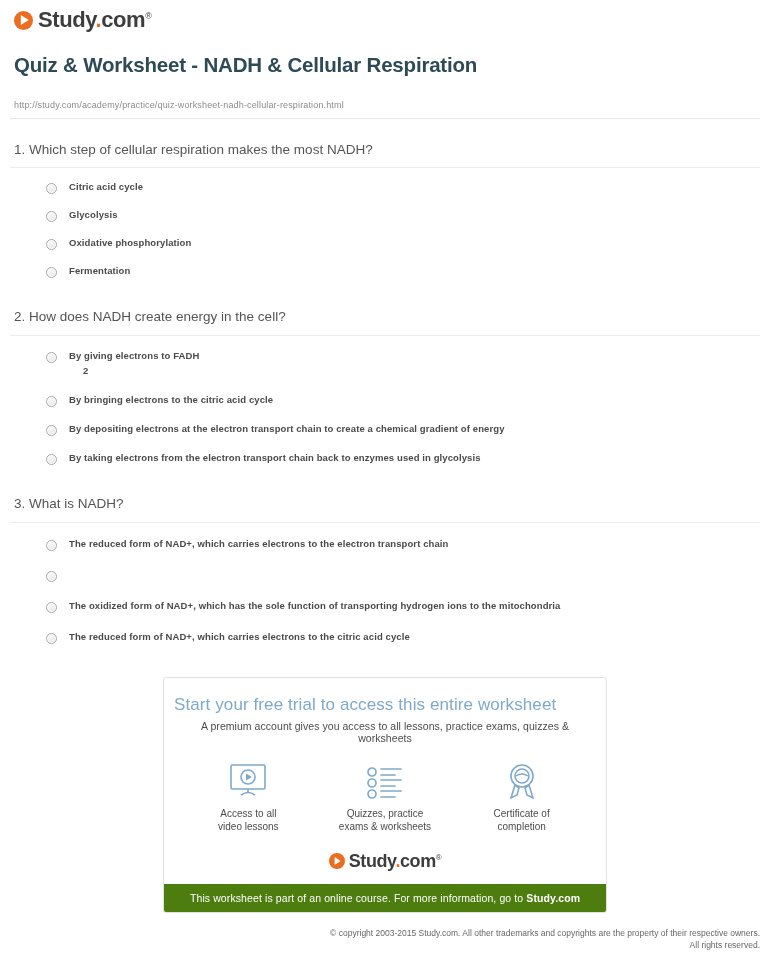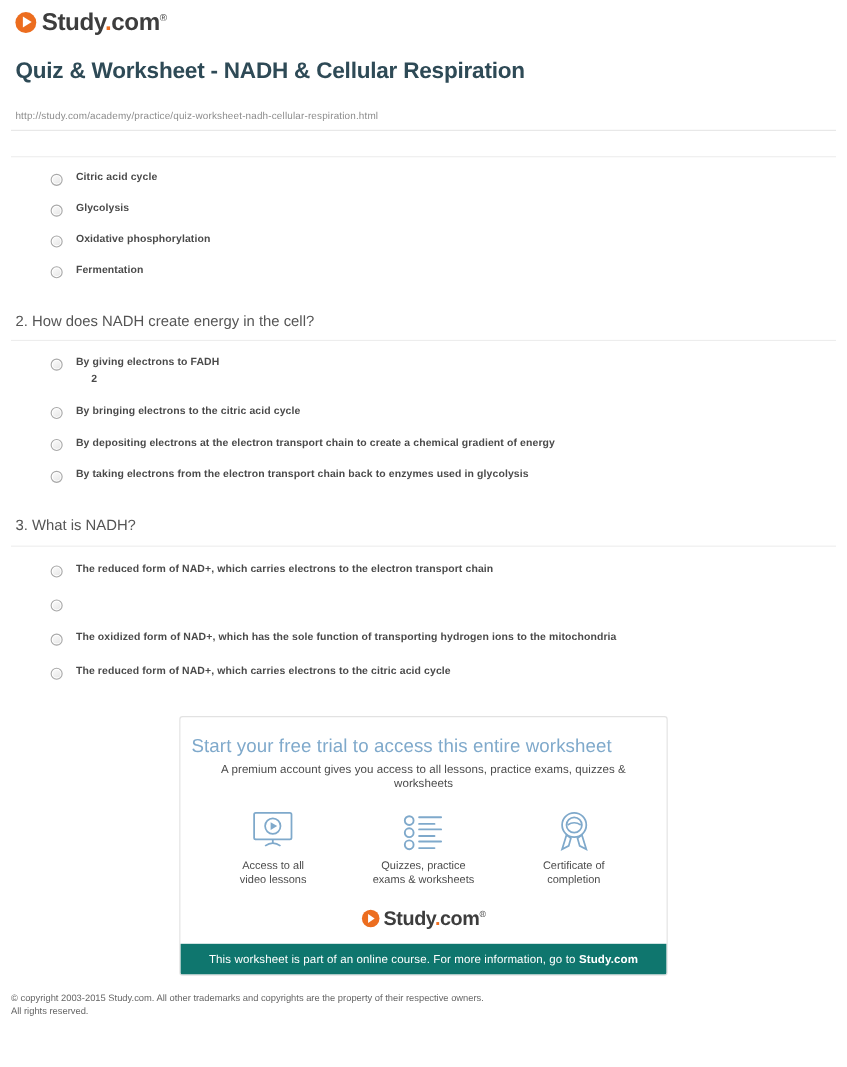--- a/index.html
+++ b/index.html
@@ -191,32 +191,32 @@
   .promo-logo-row {
     display: flex;
     justify-content: center;
     padding: 14px 0 14px;
   }
   .promo-logo-row .logo-mark { width: 16px; height: 16px; background: #ec6d1f; }
   .promo-logo-row .logo-mark .tri { border-width: 4px 0 4px 6.5px; }
   .promo-logo-row .logo-word { font-size: 18px; margin-left: 4px; }
   .promo-logo-row .logo-tm { font-size: 8px; }
   .promo-banner {
-    background: #0f766e;
+    background: #4d7c0f;
     color: #ffffff;
     text-align: center;
     font-size: 10.5px;
     padding: 8px 6px;
     letter-spacing: 0.1px;
   }
   .promo-banner b { font-weight: bold; }
 
   
   .footer {
-    text-align: left;
+    text-align: right;
     font-size: 8.5px;
     color: #666666;
     line-height: 1.45;
     margin-top: 14px;
     padding-bottom: 10px;
   }
 </style>
 </head>
 <body>
 
@@ -231,20 +231,21 @@
     </span>
   </div>
 
   <div class="title-block">
     <h1 class="doc-title">Quiz &amp; Worksheet - NADH &amp; Cellular Respiration</h1>
     <div class="doc-url">http://study.com/academy/practice/quiz-worksheet-nadh-cellular-respiration.html</div>
   </div>
   <div class="rule title-rule"></div>
 
   <div class="question-block q1">
+    <div class="q-text">1. Which step of cellular respiration makes the most NADH?</div>
     <div class="rule q-rule"></div>
     <div class="options">
       <div class="option-row">
         <span class="radio"></span>
         <span class="option-label">Citric acid cycle</span>
       </div>
       <div class="option-row">
         <span class="radio"></span>
         <span class="option-label">Glycolysis</span>
       </div>

